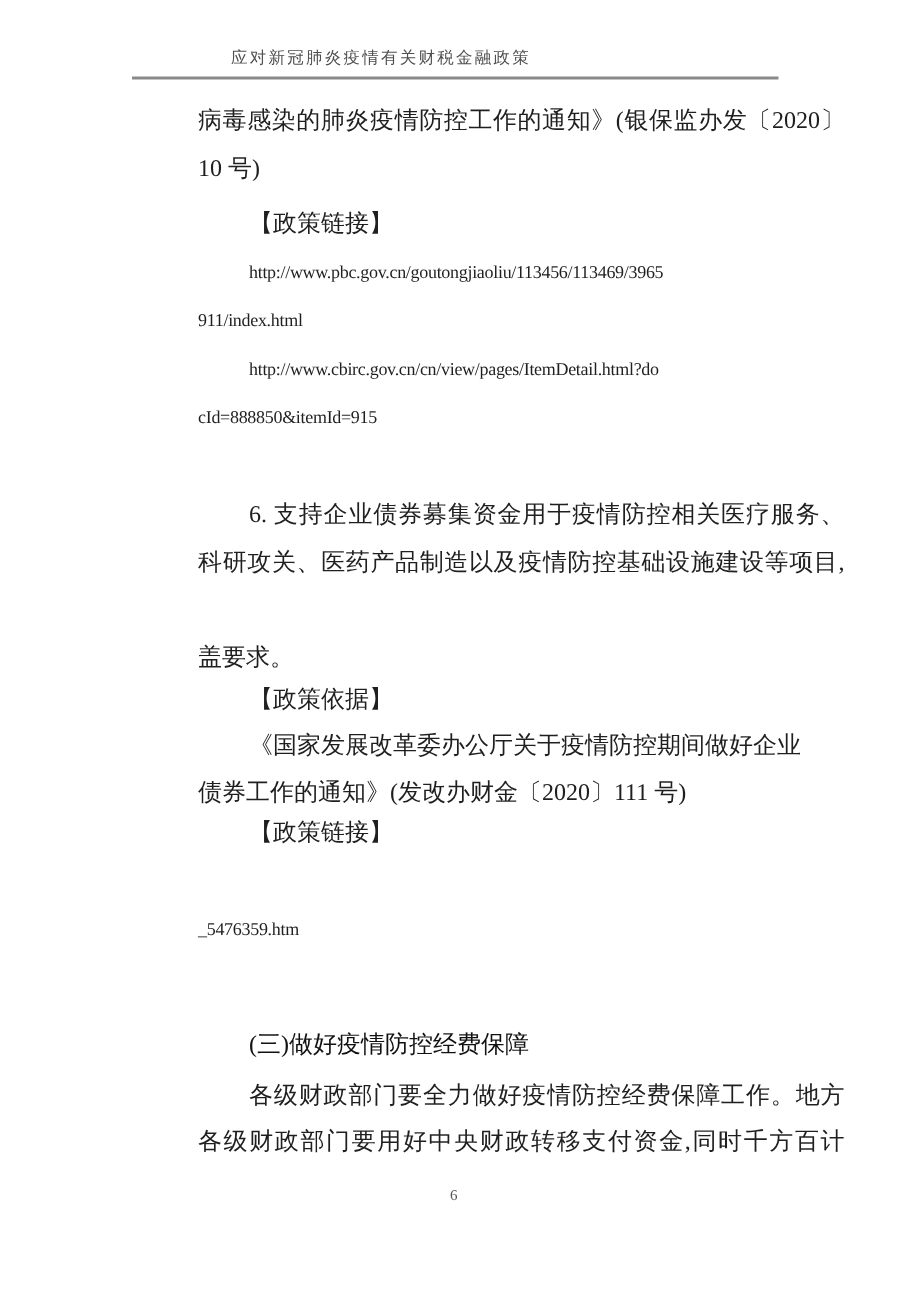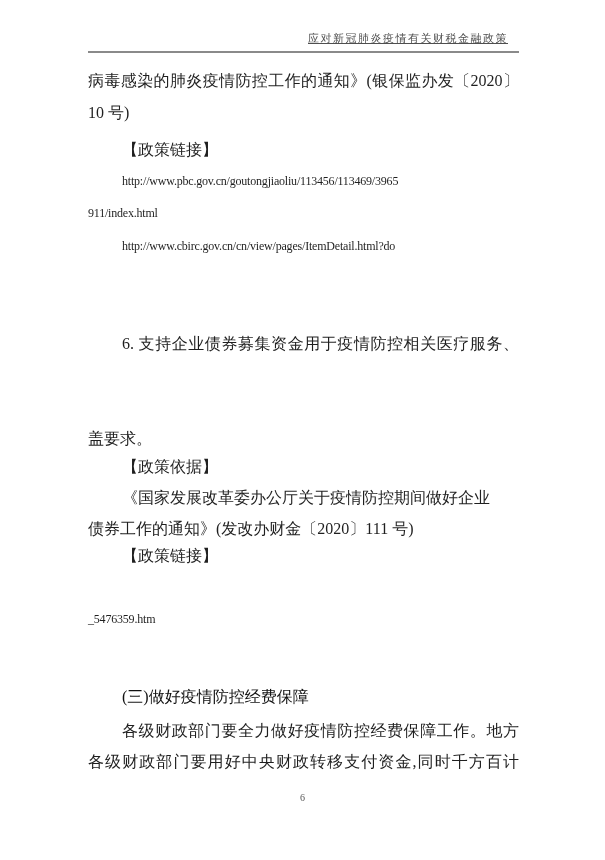--- a/index.html
+++ b/index.html
@@ -14,40 +14,40 @@
     background: #ffffff;
     overflow: hidden;
     font-family: "Liberation Serif", "DejaVu Serif", serif;
     color: #222222;
   }
   .hdr-title {
     position: absolute;
     top: 31px;
     left: 0;
     width: 508px;
-    text-align: right;
+    text-align: center;
     font-size: 11px;
     letter-spacing: 1.5px;
     color: #4f4f4f;
-    text-decoration: underline;
   }
   .hdr-rule {
     position: absolute;
     top: 51px;
     left: 88px;
     width: 431px;
     height: 2px;
     background: #8a8a8a;
   }
   .ln {
     position: absolute;
     font-size: 16px;
     line-height: 17px;
     white-space: nowrap;
     color: #1f1f1f;
+    margin-left: 44px;
   }
   .ln.fill {
     white-space: normal;
     text-align: justify;
     text-align-last: justify;
   }
   .ln.url {
     font-size: 12px;
     letter-spacing: -0.2px;
   }
@@ -72,21 +72,23 @@
 
   <div class="hdr-title">应对新冠肺炎疫情有关财税金融政策</div>
   <div class="hdr-rule"></div>
 
   <div class="ln fill" style="top:72px;left:88px;width:431px">病毒感染的肺炎疫情防控工作的通知》(银保监办发〔2020〕</div>
   <div class="ln" style="top:104px;left:88px">10 号)</div>
   <div class="ln" style="top:141px;left:122px">【政策链接】</div>
   <div class="ln url" style="top:173px;left:122px">http://www.pbc.gov.cn/goutongjiaoliu/113456/113469/3965</div>
   <div class="ln url" style="top:205px;left:88px">911/index.html</div>
   <div class="ln url" style="top:238px;left:122px">http://www.cbirc.gov.cn/cn/view/pages/ItemDetail.html?do</div>
+  <div class="ln url" style="top:270px;left:88px">cId=888850&amp;itemId=915</div>
   <div class="ln fill" style="top:335px;left:122px;width:397px">6. 支持企业债券募集资金用于疫情防控相关医疗服务、</div>
+  <div class="ln fill" style="top:367px;left:88px;width:431px">科研攻关、医药产品制造以及疫情防控基础设施建设等项目,</div>
   <div class="ln" style="top:430px;left:88px">盖要求。</div>
   <div class="ln" style="top:458px;left:122px">【政策依据】</div>
   <div class="ln" style="top:489px;left:122px">《国家发展改革委办公厅关于疫情防控期间做好企业</div>
   <div class="ln" style="top:520px;left:88px">债券工作的通知》(发改办财金〔2020〕111 号)</div>
   <div class="ln" style="top:547px;left:122px">【政策链接】</div>
   <div class="ln url" style="top:611px;left:88px">_5476359.htm</div>
   <div class="ln bold" style="top:688px;left:122px">(三)做好疫情防控经费保障</div>
   <div class="ln fill" style="top:753px;left:88px;width:431px">各级财政部门要用好中央财政转移支付资金,同时千方百计</div>
   <div class="ln fill" style="top:722px;left:122px;width:397px">各级财政部门要全力做好疫情防控经费保障工作。地方</div>
 

